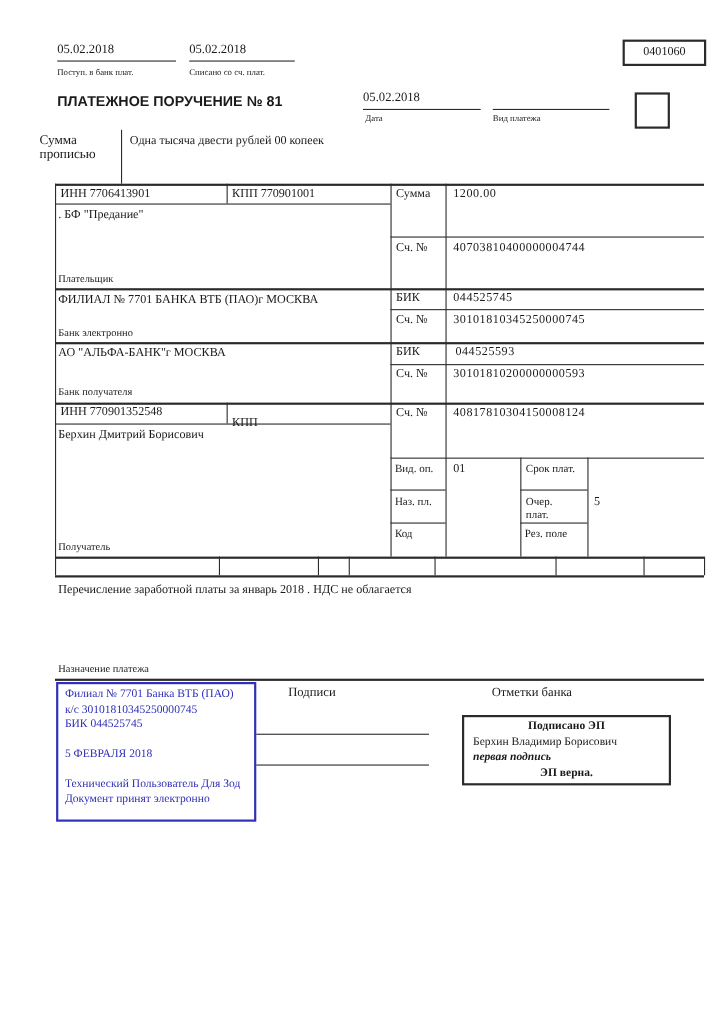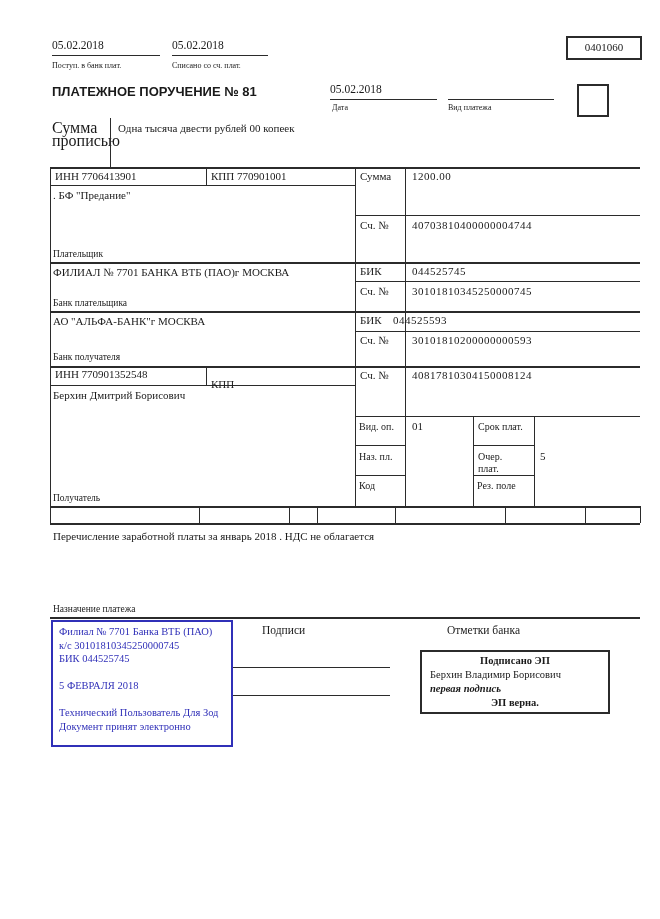--- a/index.html
+++ b/index.html
@@ -46,21 +46,21 @@
   <div class="abs small" style="left:172px;top:61px">Списано со сч. плат.</div>
   <div class="abs codebox" style="left:566px;top:36px;width:72px;height:20px">0401060</div>
 
   <div class="abs title" style="left:52px;top:84px">ПЛАТЕЖНОЕ ПОРУЧЕНИЕ № 81</div>
   <div class="abs t12 u" style="left:330px;top:82px;width:107px">05.02.2018</div>
   <div class="abs small" style="left:332px;top:103px">Дата</div>
   <div class="hl" style="left:448px;top:99px;width:106px"></div>
   <div class="abs small" style="left:448px;top:103px">Вид платежа</div>
   <div class="abs kindbox" style="left:577px;top:84px;width:28px;height:29px"></div>
 
-  <div class="abs wrap" style="left:52px;top:121px;width:56px;font-size:16px;line-height:13px">Сумма прописью</div>
+  <div class="abs wrap" style="left:36px;top:121px;width:56px;font-size:12px;line-height:13px">Сумма прописью</div>
   <div class="vl" style="left:110px;top:118px;height:49px"></div>
   <div class="abs t" style="left:118px;top:122px">Одна тысяча двести рублей 00 копеек</div>
 
   <div class="hl2" style="left:50px;top:167px;width:590px"></div>
   <div class="hl" style="left:50px;top:185px;width:305px"></div>
   <div class="hl" style="left:355px;top:215px;width:285px"></div>
   <div class="hl2" style="left:50px;top:262px;width:590px"></div>
   <div class="hl" style="left:355px;top:281px;width:285px"></div>
   <div class="hl2" style="left:50px;top:311px;width:590px"></div>
   <div class="hl" style="left:355px;top:331px;width:285px"></div>
@@ -97,25 +97,25 @@
   <div class="abs t" style="left:53px;top:189px">. БФ "Предание"</div>
   <div class="abs t" style="left:360px;top:219px">Сч. №</div>
   <div class="abs t num" style="left:412px;top:219px">40703810400000004744</div>
   <div class="abs small9" style="left:53px;top:249px">Плательщик</div>
 
   <div class="abs t" style="left:53px;top:266px">ФИЛИАЛ № 7701 БАНКА ВТБ (ПАО)г МОСКВА</div>
   <div class="abs t" style="left:360px;top:265px">БИК</div>
   <div class="abs t num" style="left:412px;top:265px">044525745</div>
   <div class="abs t" style="left:360px;top:285px">Сч. №</div>
   <div class="abs t num" style="left:412px;top:285px">30101810345250000745</div>
-  <div class="abs small9" style="left:53px;top:298px">Банк плательщика</div>
+  <div class="abs small9" style="left:53px;top:298px">Банк электронно</div>
 
   <div class="abs t" style="left:53px;top:315px">АО "АЛЬФА-БАНК"г МОСКВА</div>
   <div class="abs t" style="left:360px;top:314px">БИК</div>
-  <div class="abs t num" style="left:393px;top:314px">044525593</div>
+  <div class="abs t num" style="left:414px;top:314px">044525593</div>
   <div class="abs t" style="left:360px;top:334px">Сч. №</div>
   <div class="abs t num" style="left:412px;top:334px">30101810200000000593</div>
   <div class="abs small9" style="left:53px;top:352px">Банк получателя</div>
 
   <div class="abs t" style="left:55px;top:368px">ИНН 770901352548</div>
   <div class="abs t" style="left:211px;top:378px">КПП</div>
   <div class="abs t" style="left:360px;top:369px">Сч. №</div>
   <div class="abs t num" style="left:412px;top:369px">40817810304150008124</div>
   <div class="abs t" style="left:53px;top:389px">Берхин Дмитрий Борисович</div>
   <div class="abs small9" style="left:53px;top:493px">Получатель</div>

